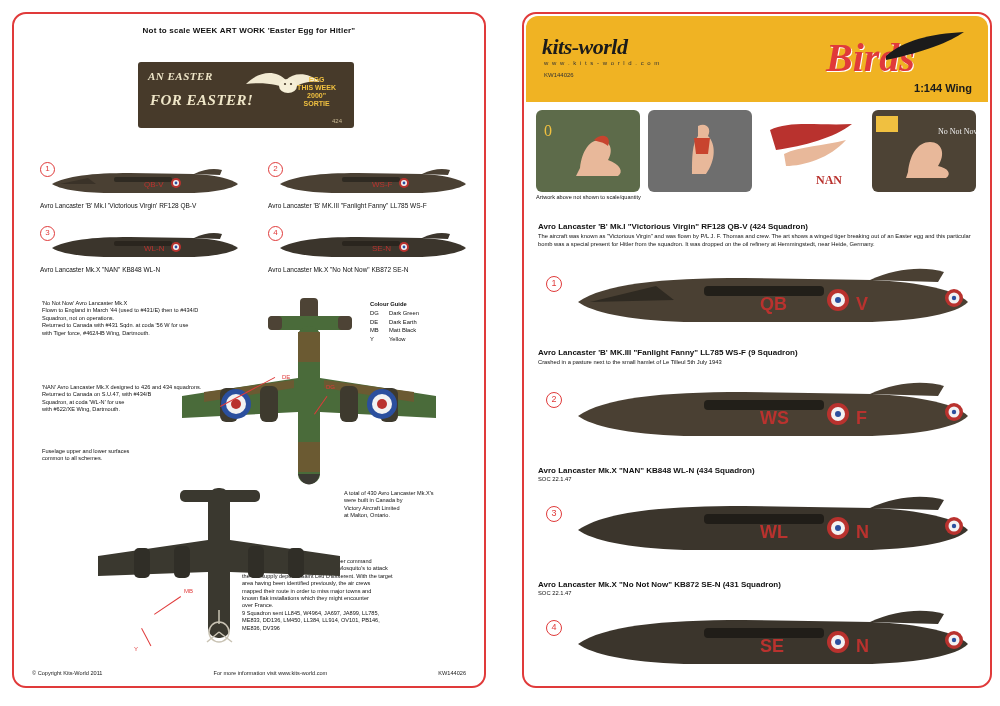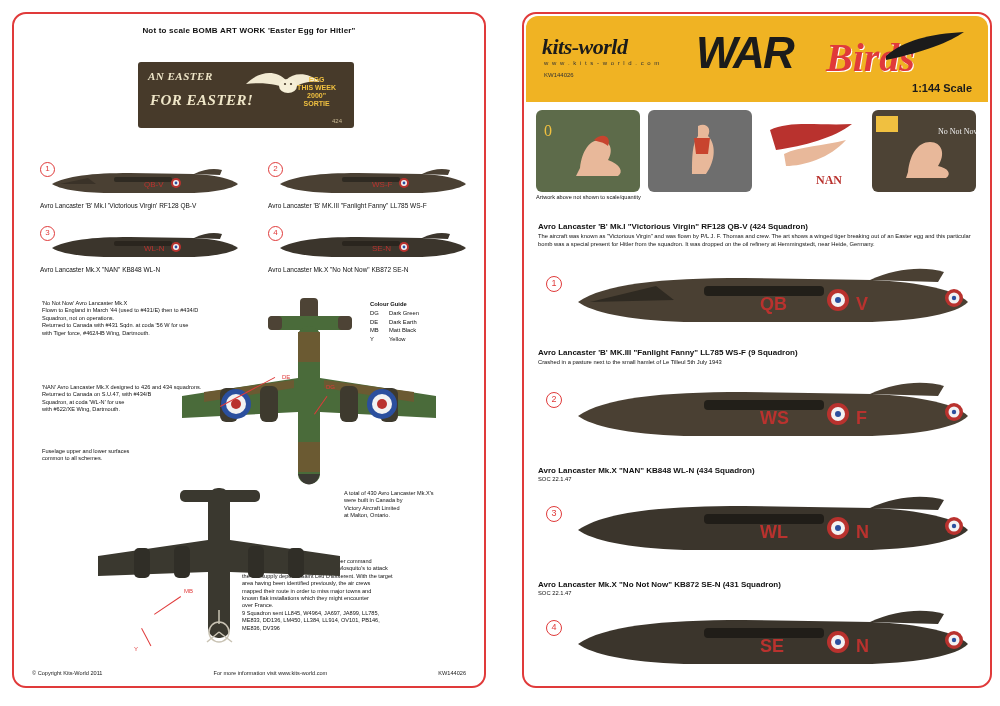--- a/index.html
+++ b/index.html
@@ -59,21 +59,21 @@
 
   .bignum{position:absolute;width:14px;height:14px;border:1px solid #e03a3a;border-radius:50%;color:#e03a3a;font-size:9px;line-height:13px;text-align:center;background:#fff;z-index:6;}
 </style>
 </head>
 <body>
 
 <div class="sheet">
 
   <div class="panel panel-left">
 
-    <div class="lt-title">Not to scale BOMB ART WORK 'Easter Egg for Hitler"</div>
+    <div class="lt-title">Not to scale WEEK ART WORK 'Easter Egg for Hitler"</div>
 
     <div class="bombart">
       <svg class="wing" viewBox="0 0 84 32">
         <path d="M4 18 C18 4, 34 4, 44 14 C52 6, 66 6, 78 16 C66 14, 56 18, 48 24 C38 18, 20 16, 4 18 Z" fill="#f2ead2"></path>
         <ellipse cx="46" cy="20" rx="9" ry="7" fill="#f6efd8"></ellipse>
         <circle cx="43" cy="18" r="1.1" fill="#473a2a"></circle>
         <circle cx="49" cy="18" r="1.1" fill="#473a2a"></circle>
       </svg>
       <div class="ba1">AN EASTER</div>
       <div class="ba2">FOR EASTER!</div>
@@ -248,26 +248,25 @@
       <span>KW144026</span>
     </div>
   </div>
 
   <div class="panel panel-right">
 
     <div class="hdr">
       <div class="kw-logo">kits-world</div>
       <div class="kw-sub">w w w . k i t s - w o r l d . c o m</div>
       <div class="kw-code">KW144026</div>
-      <div class="war">WAR</div>
       <div class="birds">Birds</div>
       <svg style="position:absolute;right:18px;top:10px;width:90px;height:42px;" viewBox="0 0 90 42">
         <path d="M6 30 C24 14,50 8,84 6 C70 16,44 26,6 34 Z" fill="#1b1b1b"></path>
       </svg>
-      <div class="scale">1:144 Scale</div>
+      <div class="scale">1:144 Wing</div>
     </div>
 
     <div class="noseart">
       <div class="na" style="left:0;top:0;width:104px;height:82px;background:#5d6b4a;">
         <svg viewBox="0 0 104 82" style="width:104px;height:82px;">
           <text x="8" y="26" font-size="16" fill="#f0c040" font-family="Liberation Serif">0</text>
           <path d="M44 58 C46 40,54 30,64 30 C74 30,78 40,72 50 C84 54,88 62,82 66 L40 66 Z" fill="#e8b89a"></path>
           <path d="M58 30 C66 22,76 26,72 36 C68 32,62 32,58 30Z" fill="#c8442e"></path>
         </svg>
       </div>

